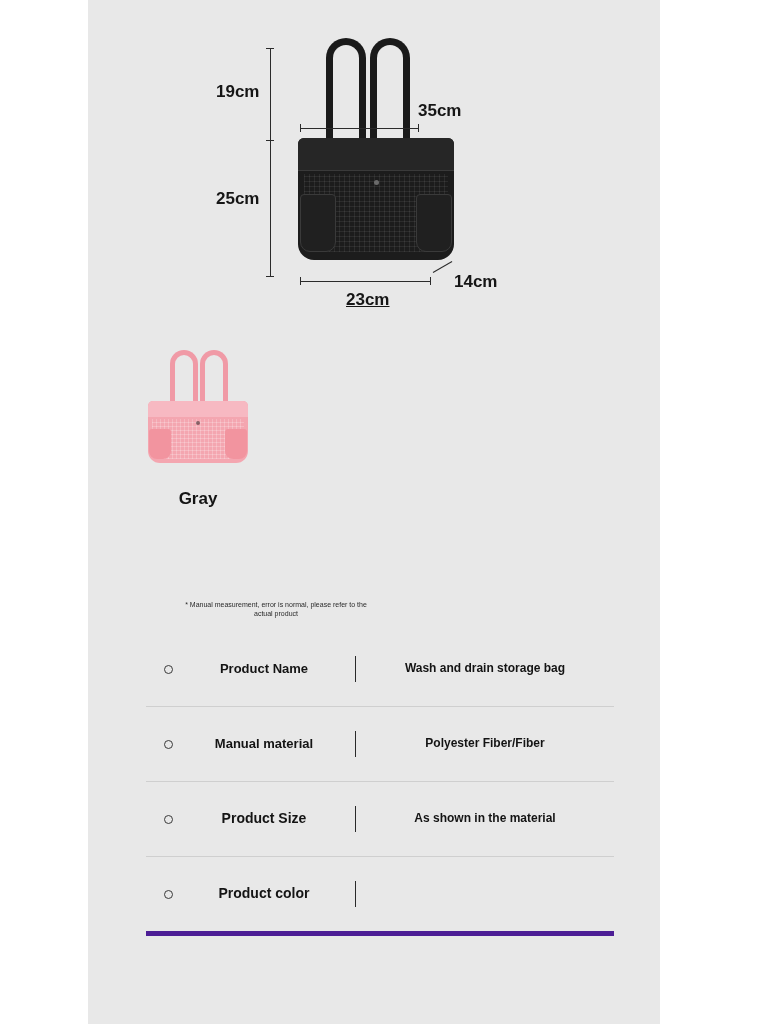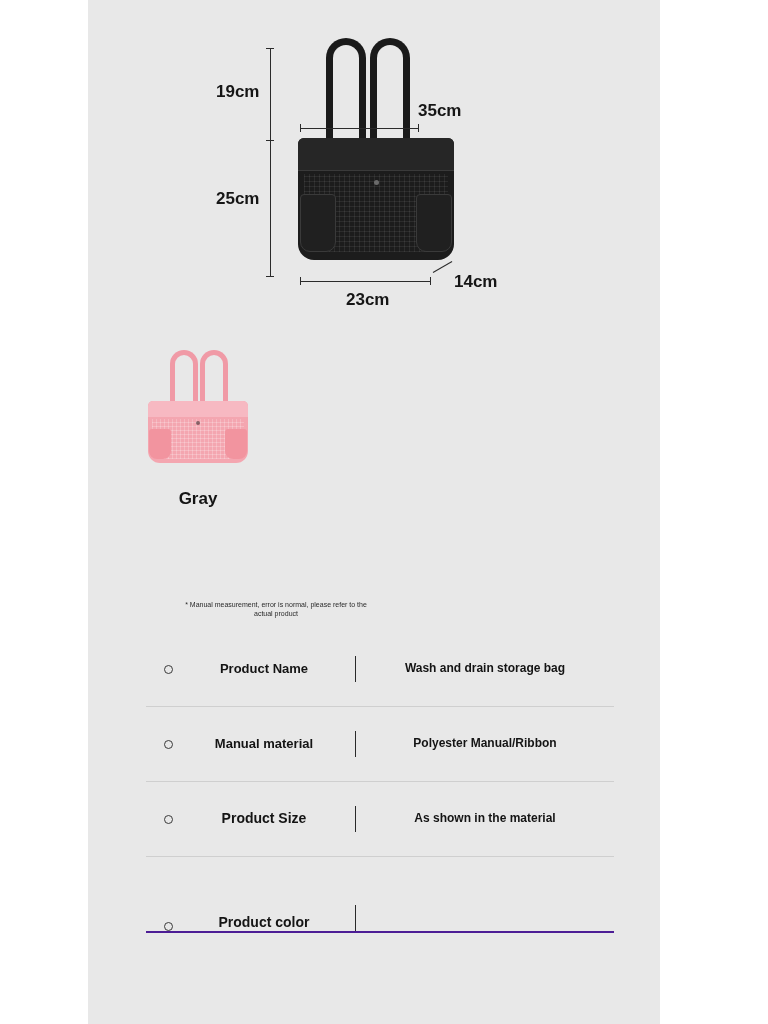--- a/index.html
+++ b/index.html
@@ -236,21 +236,21 @@
     top: 632px;
     width: 468px;
   }
   .spec-row {
     position: relative;
     height: 74px;
     border-bottom: 1px solid #cfcfcf;
     display: flex;
     align-items: center;
   }
-  .spec-row:last-child { border-bottom: 2px solid #4c1d95; align-items: flex-end; }
+  .spec-row:last-child { border-bottom: 5px solid #4c1d95; }
   .bullet {
     width: 7px;
     height: 7px;
     border: 1px solid #3a3a3a;
     border-radius: 50%;
     margin-left: 18px;
     flex: 0 0 auto;
   }
   .spec-key {
     flex: 0 0 170px;
@@ -307,21 +307,21 @@
       <div class="dim-label" style="left:128px; top:189px;">25cm</div>
 
       <div class="dline h" style="left:212px; top:128px; width:118px;"></div>
       <div class="tick v" style="left:212px; top:124px;"></div>
       <div class="tick v" style="left:330px; top:124px;"></div>
       <div class="dim-label" style="left:330px; top:101px;">35cm</div>
 
       <div class="dline h" style="left:212px; top:281px; width:130px;"></div>
       <div class="tick v" style="left:212px; top:277px;"></div>
       <div class="tick v" style="left:342px; top:277px;"></div>
-      <div class="dim-label" style="left:258px; top:290px;">23cm</div>
+      <div class="dim-label" style="left:258px; top:290px;text-decoration:underline;">23cm</div>
 
       <div class="dline h" style="left:345px; top:272px; width:22px; transform:rotate(-30deg); transform-origin:left center;"></div>
       <div class="dim-label" style="left:366px; top:272px;">14cm</div>
     </div>
 
     <div class="variants">
 
       <div class="variant" style="left:35px; top:0;">
         <div class="mini">
           <div class="m-handle l" style="border-color:#f09aa6;"></div>
@@ -348,21 +348,21 @@
         <div class="bullet"></div>
         <div class="spec-key">Product Name</div>
         <div class="divider"></div>
         <div class="spec-val">Wash and drain storage bag</div>
       </div>
 
       <div class="spec-row">
         <div class="bullet"></div>
         <div class="spec-key">Manual material</div>
         <div class="divider"></div>
-        <div class="spec-val">Polyester Manual/Ribbon</div>
+        <div class="spec-val">Polyester Fiber/Fiber</div>
       </div>
 
       <div class="spec-row">
         <div class="bullet"></div>
         <div class="spec-key big">Product Size</div>
         <div class="divider"></div>
         <div class="spec-val">As shown in the material</div>
       </div>
 
       <div class="spec-row">

